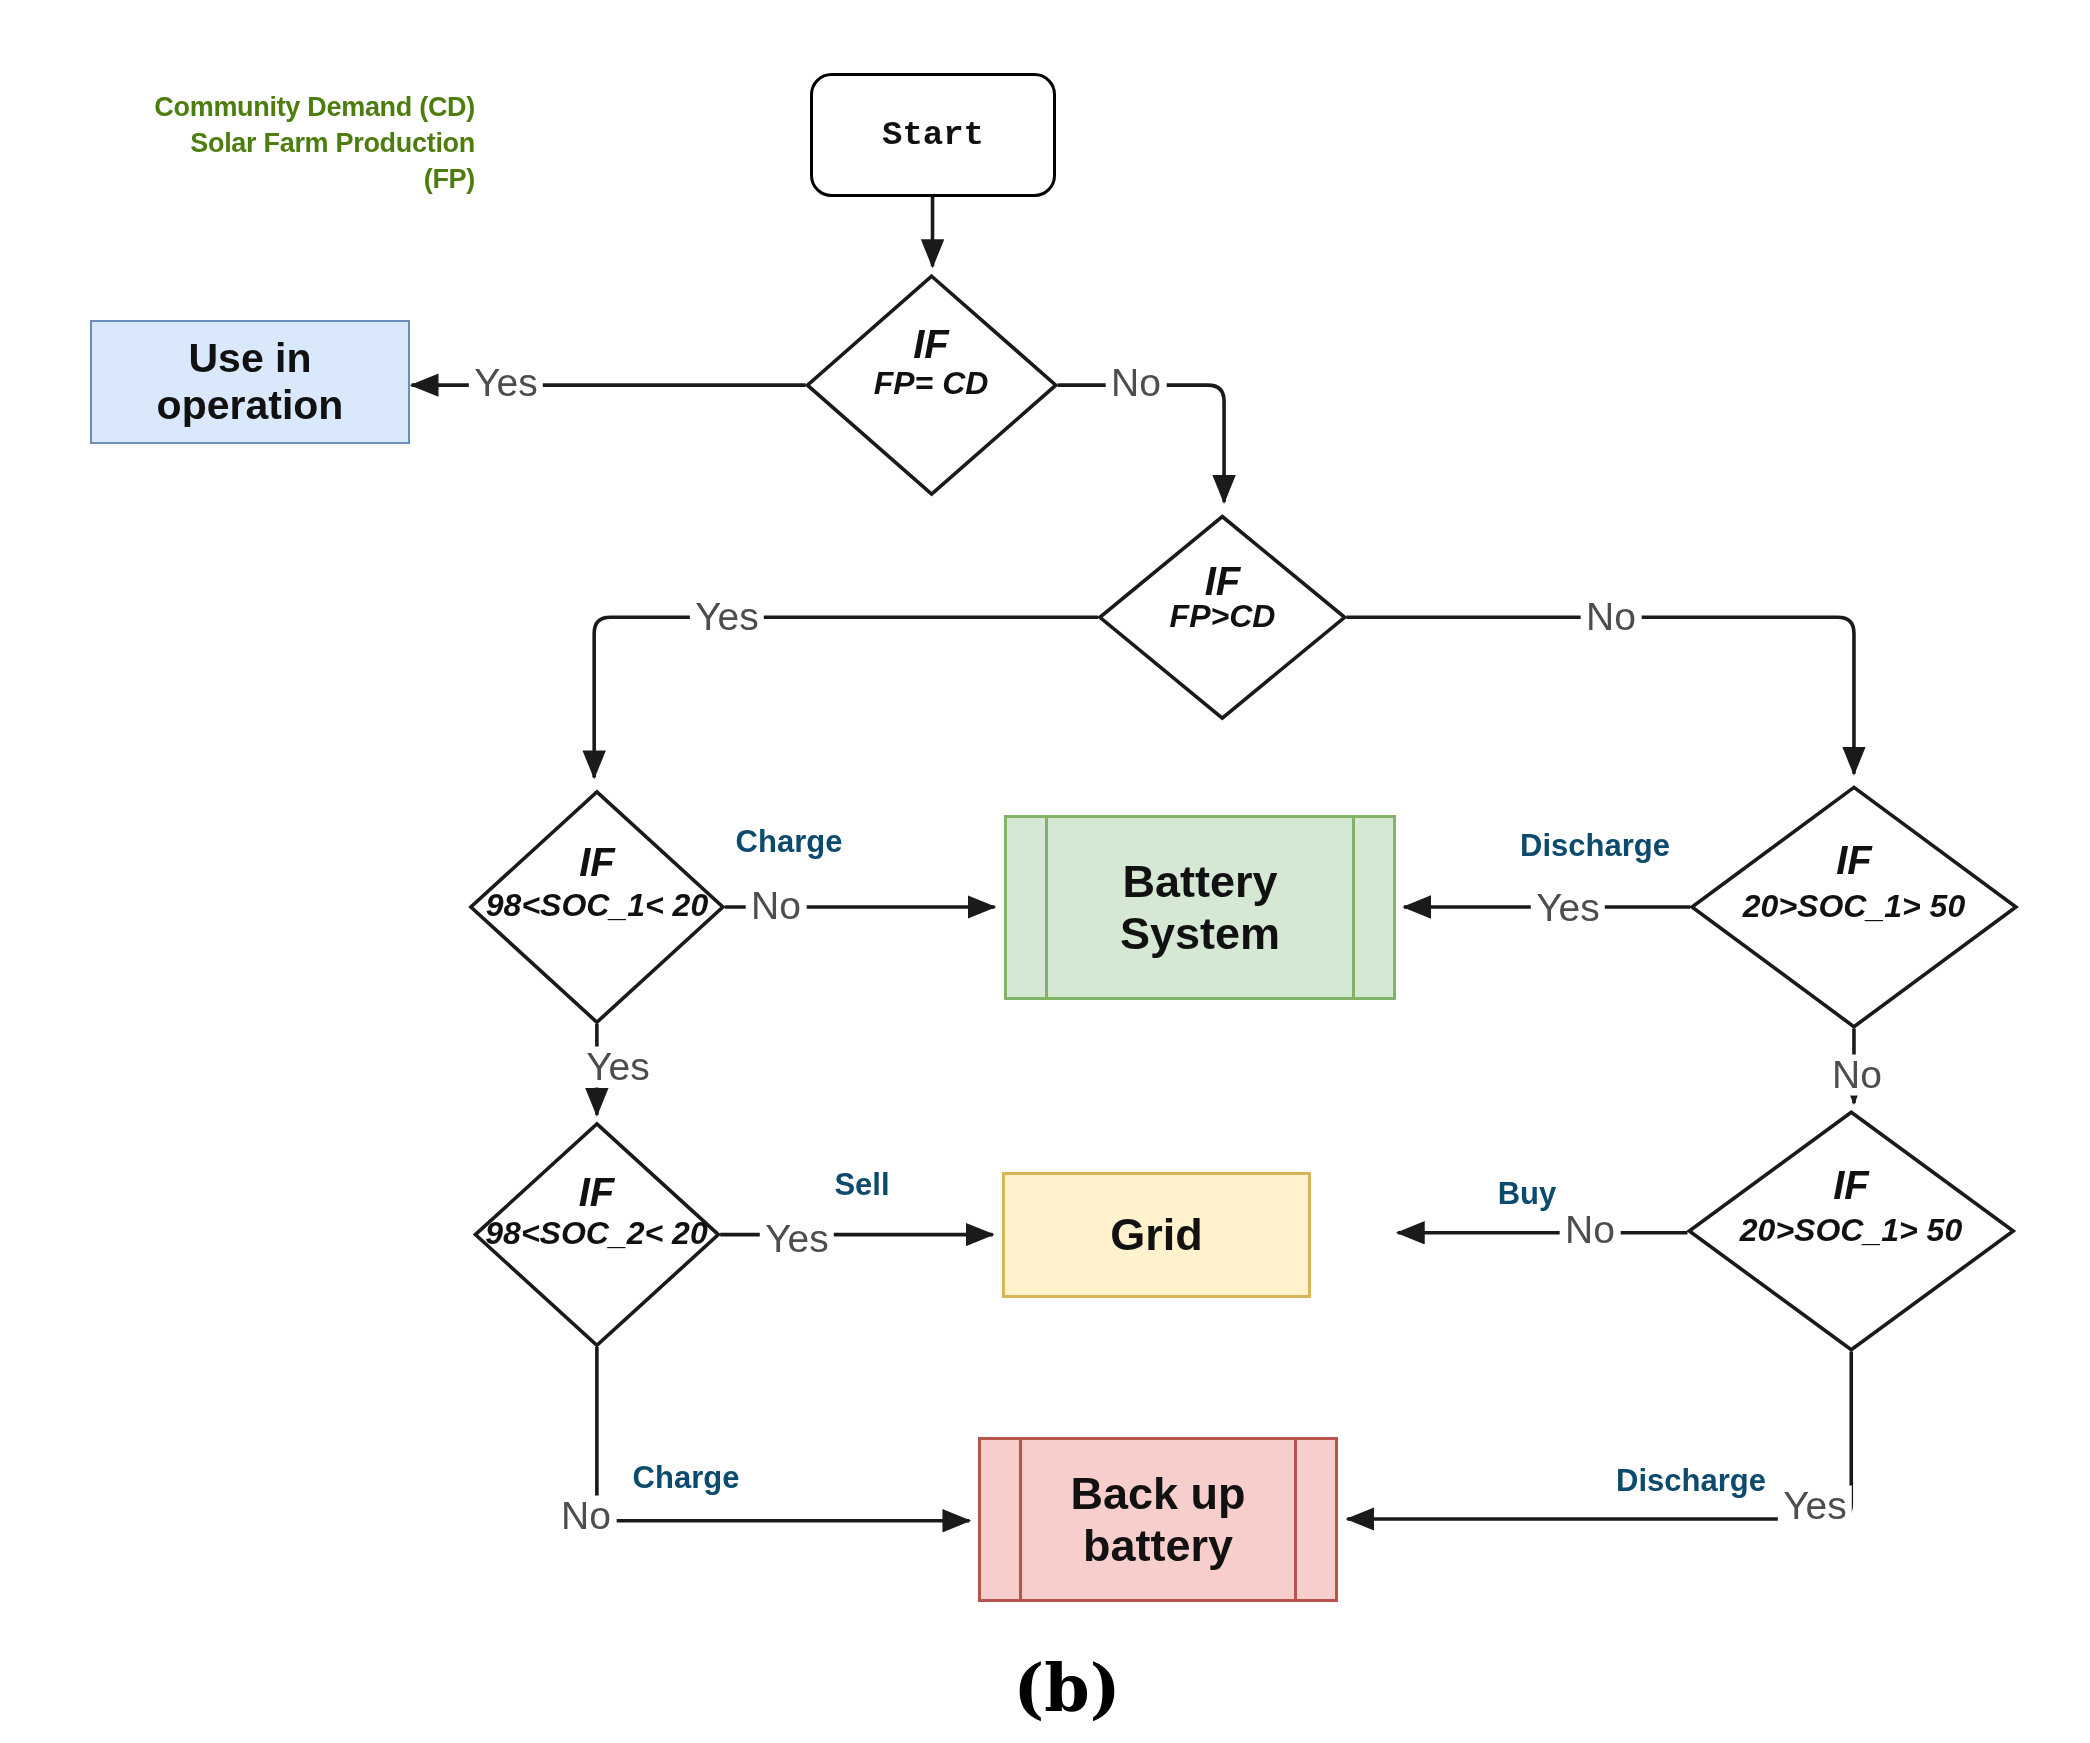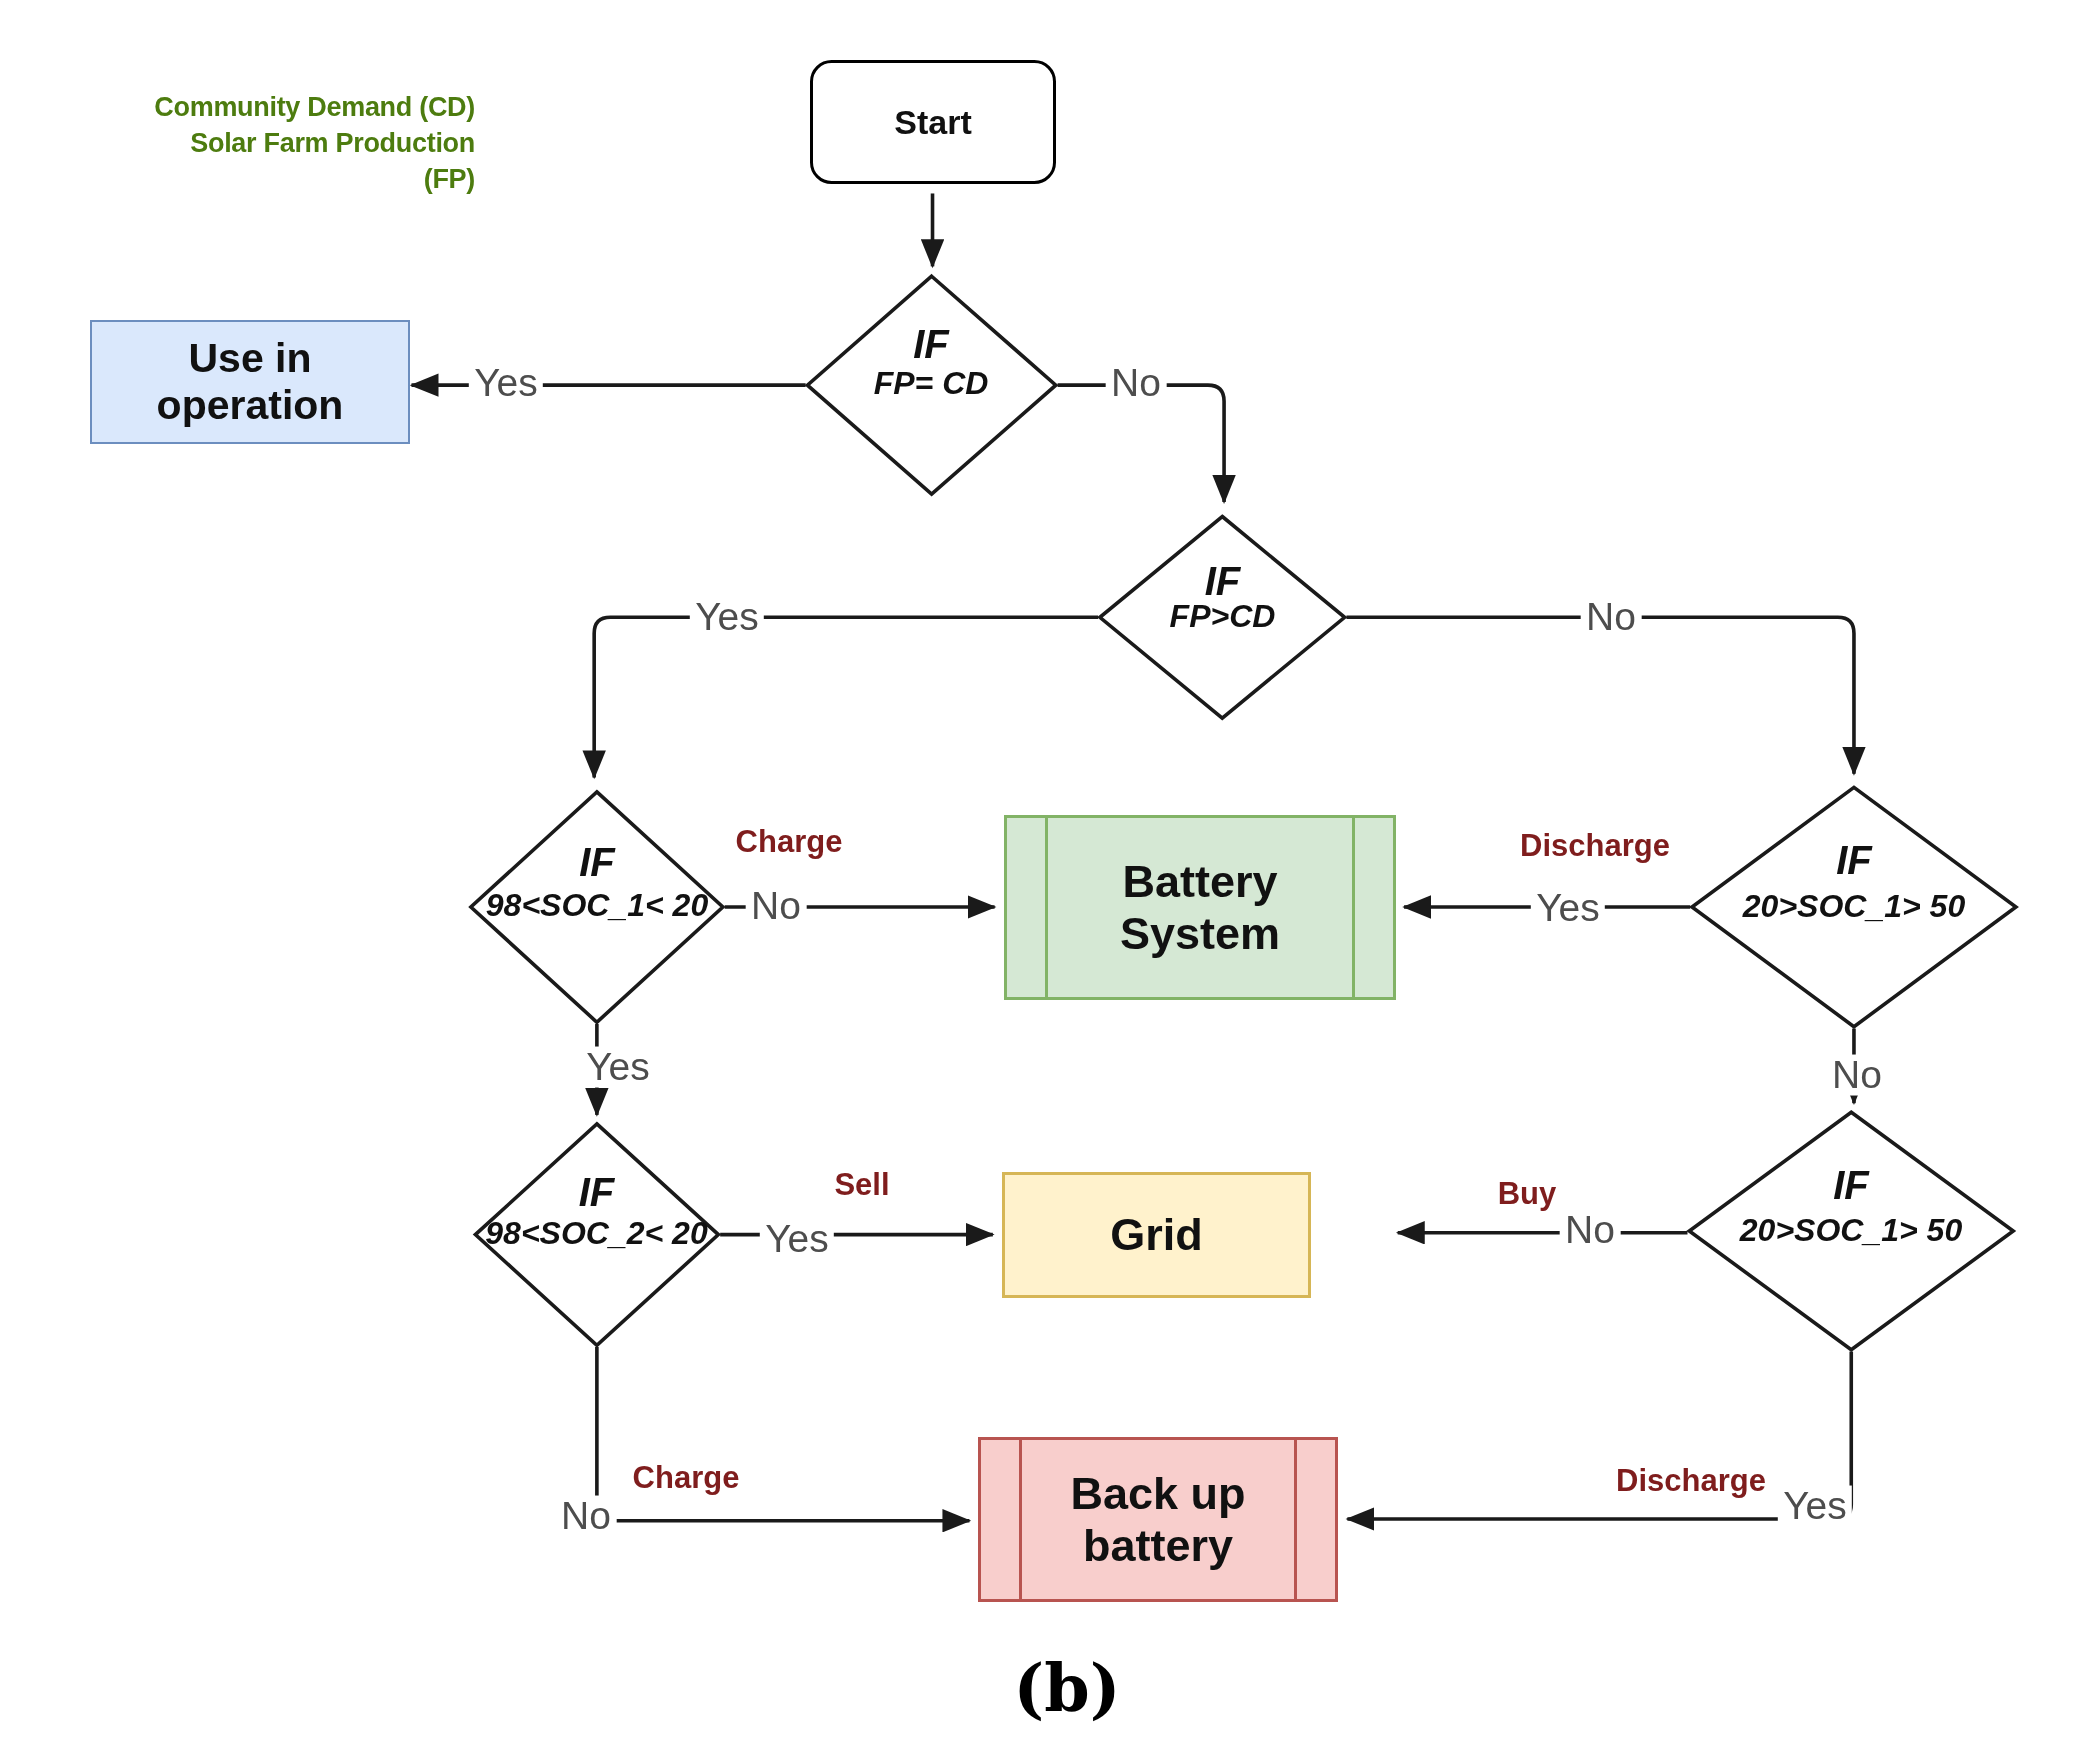--- a/index.html
+++ b/index.html
@@ -25,21 +25,21 @@
   .proc-label{width:72%;}
 
   .dtext{position:absolute;font-style:italic;font-weight:bold;color:#111;}
   .dtext .kw{position:absolute;top:21%;left:0;right:0;text-align:center;font-size:40px;}
   .dtext .cond{position:absolute;top:50%;left:0;right:0;transform:translateY(-54%);
         text-align:center;font-size:32px;white-space:nowrap;}
 
   .elabel{position:absolute;transform:translate(-50%,-50%);font-size:39px;color:#4d4d4d;
         background:#ffffff;padding:0 5.4px;line-height:1.05;}
   .alabel{position:absolute;transform:translate(-50%,-50%);font-size:31px;font-weight:bold;
-        color:#7f1d1d;background:#ffffff;padding:0 3.6px;line-height:1.05;}
+        color:#0c4a6e;background:#ffffff;padding:0 3.6px;line-height:1.05;}
 
   .legend{position:absolute;left:151px;top:90px;width:324px;text-align:right;
         font-size:27px;font-weight:bold;color:#4d7c0f;line-height:1.33;letter-spacing:-0.3px;}
   .caption{position:absolute;left:1067px;top:1688px;transform:translate(-50%,-50%);
         font-family:"DejaVu Serif",serif;font-weight:bold;font-size:65px;color:#000;}
 </style>
 </head>
 <body>
 
 <div class="canvas">
@@ -71,21 +71,21 @@
     <polygon class="dshape" points="2060,875 2240,1008 2060,1141 1880,1008"></polygon>
     <polygon class="dshape" points="663,1249 798,1372 663,1495 528,1372"></polygon>
     <polygon class="dshape" points="2057,1236 2237,1368 2057,1500 1877,1368"></polygon>
   </svg>
 
   <div class="legend">
     <div>Community Demand (CD)</div>
     <div>Solar Farm Production (FP)</div>
   </div>
 
-  <div class="node start-box" style="left:810px;top:60px;">
+  <div class="node start-box" style="left:810px;top:73px;font-family:Liberation Mono, monospace;">
     <span>Start</span>
   </div>
 
   <div class="node useop-box" style="left:90px;top:320px;">
     <span>Use in operation</span>
   </div>
 
   <div class="node proc-box battery-box" style="left:1004px;top:815px;">
     <div class="bar l"></div>
     <div class="bar r"></div>

